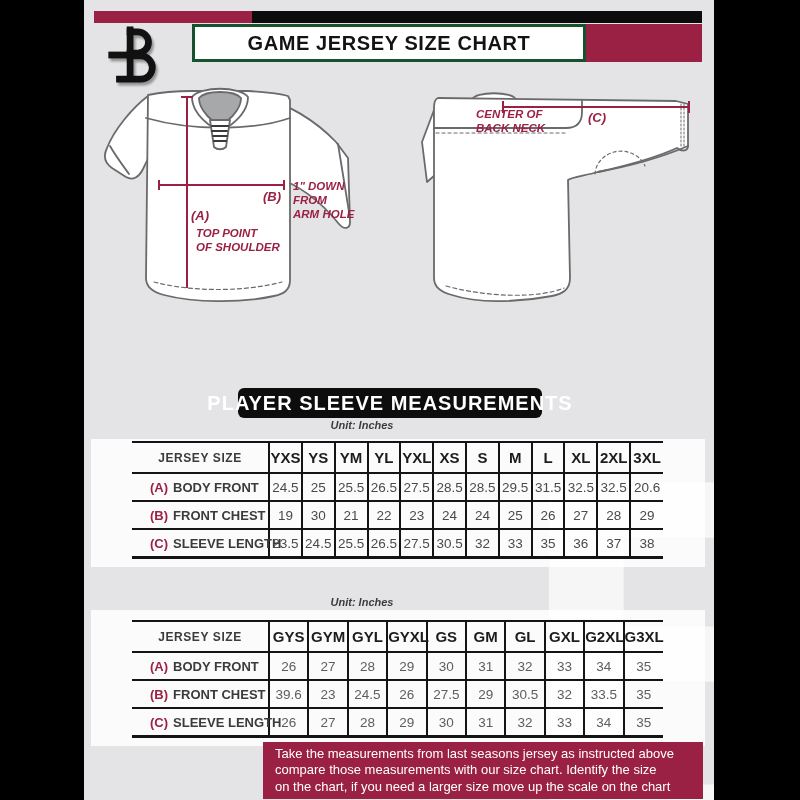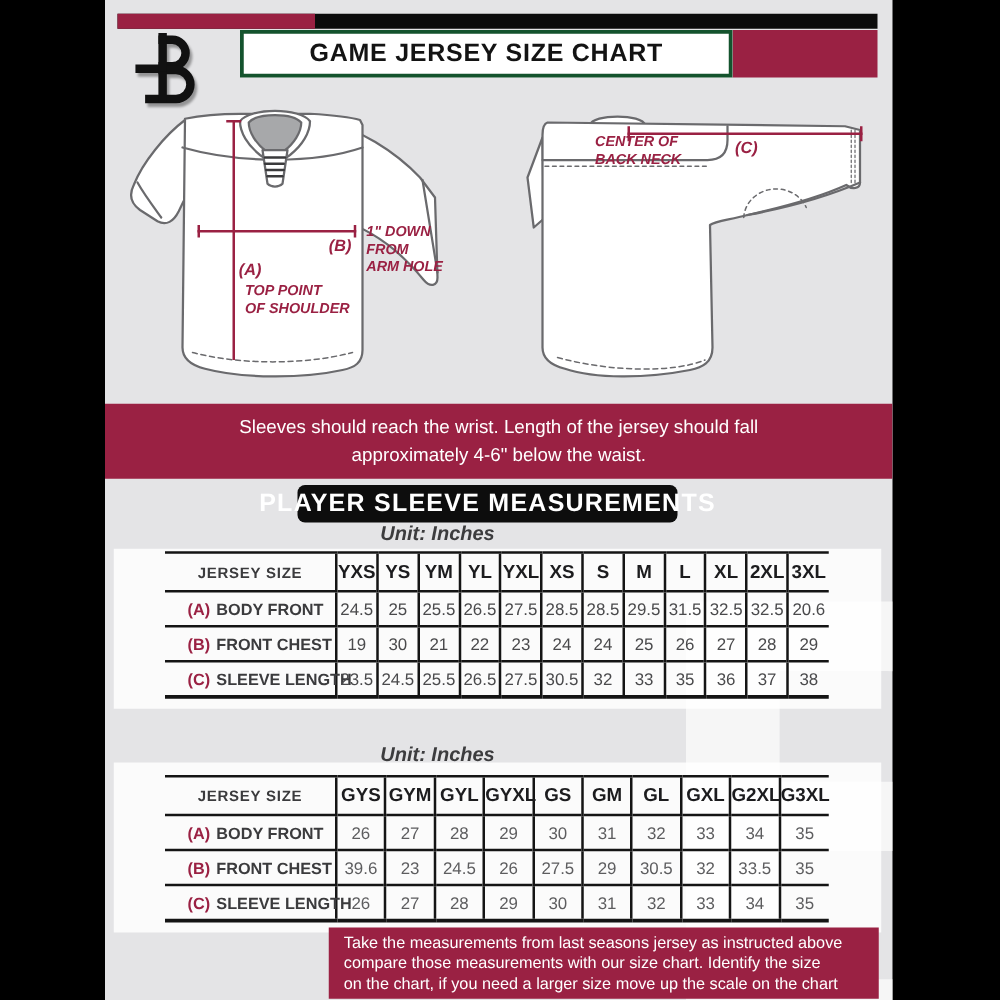--- a/index.html
+++ b/index.html
@@ -44,21 +44,21 @@
     display:flex; align-items:center; justify-content:center; text-align:center;
     color:#fff; font-size:15px; line-height:23px; font-weight:500; white-space:pre-line;
   }
 
   
   .section-title {
     background:#0d0d0d; border-radius:6px; color:#fff; z-index:2;
     width:304px; height:30px; display:flex; align-items:center; justify-content:center;
     font-size:20px; font-weight:700; letter-spacing:1px; white-space:nowrap;
   }
-  .unit { left:0; width:532px; text-align:center; font-size:16px; font-weight:700;
+  .unit { left:12px; width:532px; text-align:center; font-size:11px; font-weight:700;
           font-style:italic; color:#3c3c3e; z-index:2; }
 
   .panel { left:7px; width:614px; background:rgba(255,255,255,0.84); z-index:1; }
 
   
   .size-table { position:absolute; left:48px; border-collapse:collapse; table-layout:fixed;
                 width:531px; z-index:2; }
   .size-table th, .size-table td { padding:0; border-top:2px solid #141414; }
   .size-table thead th { height:29px; font-size:15px; font-weight:700; color:#1c1c1e; text-align:center;margin-top:24px; }
   .size-table thead th.lbl { font-size:12px; letter-spacing:0.6px; color:#3b3b3d; }
@@ -152,22 +152,20 @@
     <div class="abs mdesc" style="left:112px; top:226px;">TOP POINT
 OF SHOULDER</div>
     <div class="abs mkey" style="left:179px; top:189px;">(B)</div>
     <div class="abs mdesc" style="left:209px; top:179px;">1" DOWN
 FROM
 ARM HOLE</div>
     <div class="abs mkey" style="left:504px; top:110px;">(C)</div>
     <div class="abs mdesc" style="left:392px; top:63px;margin-top:44px;">CENTER OF
 BACK NECK</div>
 
-    <div class="abs banner">Sleeves should reach the wrist. Length of the jersey should fall
-approximately 4-6" below the waist.</div>
 
     <div class="abs section-title" style="left:154px; top:388px;">PLAYER SLEEVE MEASUREMENTS</div>
     <div class="abs unit" style="top:419px;">Unit: Inches</div>
     <div class="abs panel" style="top:439px; height:128px;"></div>
     <table class="size-table player" style="top:441px;">
         <colgroup>
           <col style="width:137px">
           <col style="width:32.833333333333336px">
           <col style="width:32.833333333333336px">
           <col style="width:32.833333333333336px">

